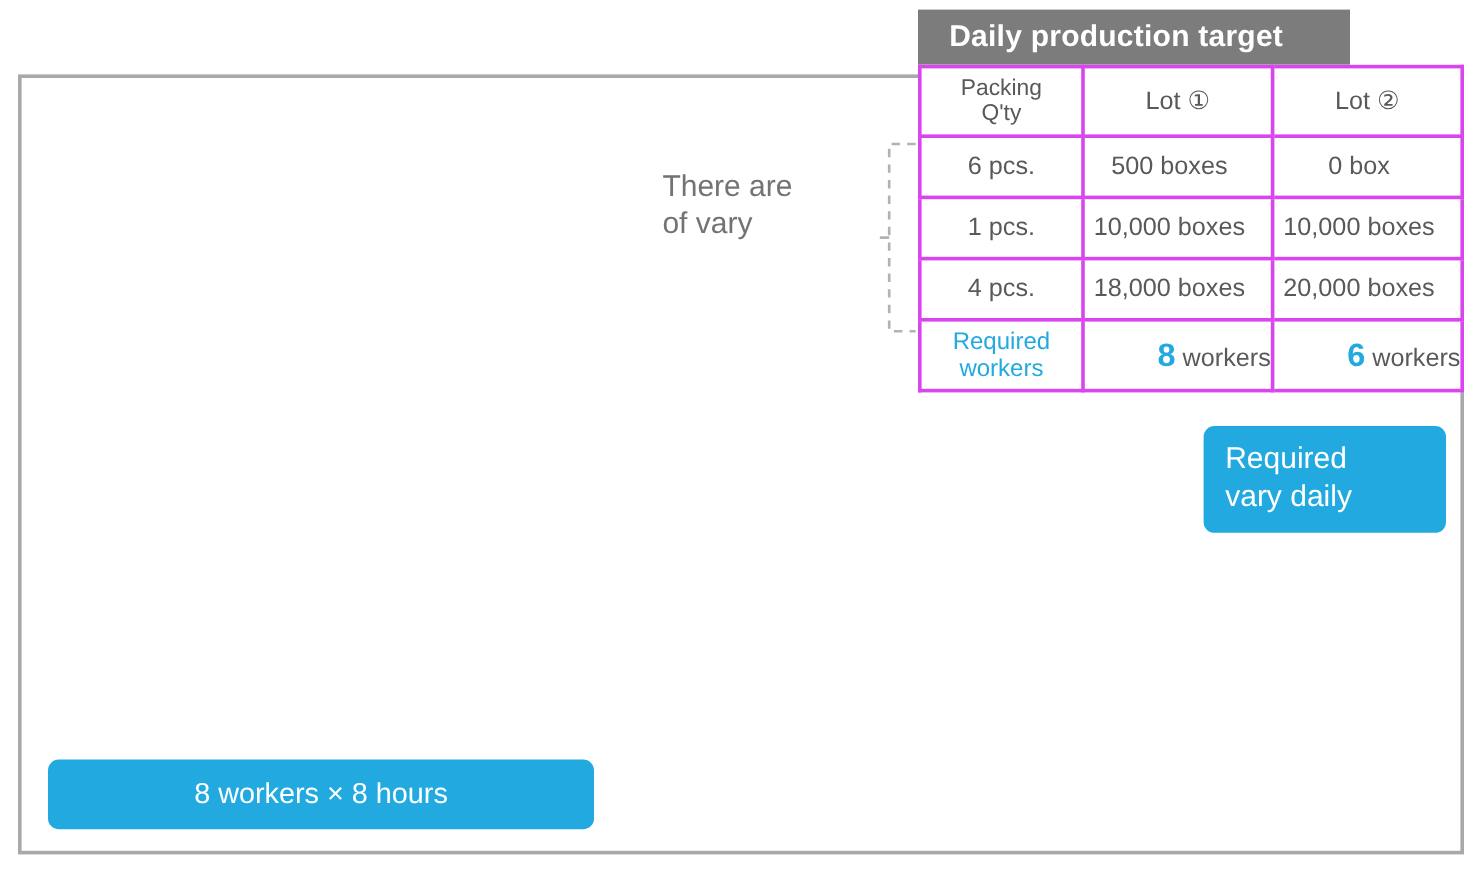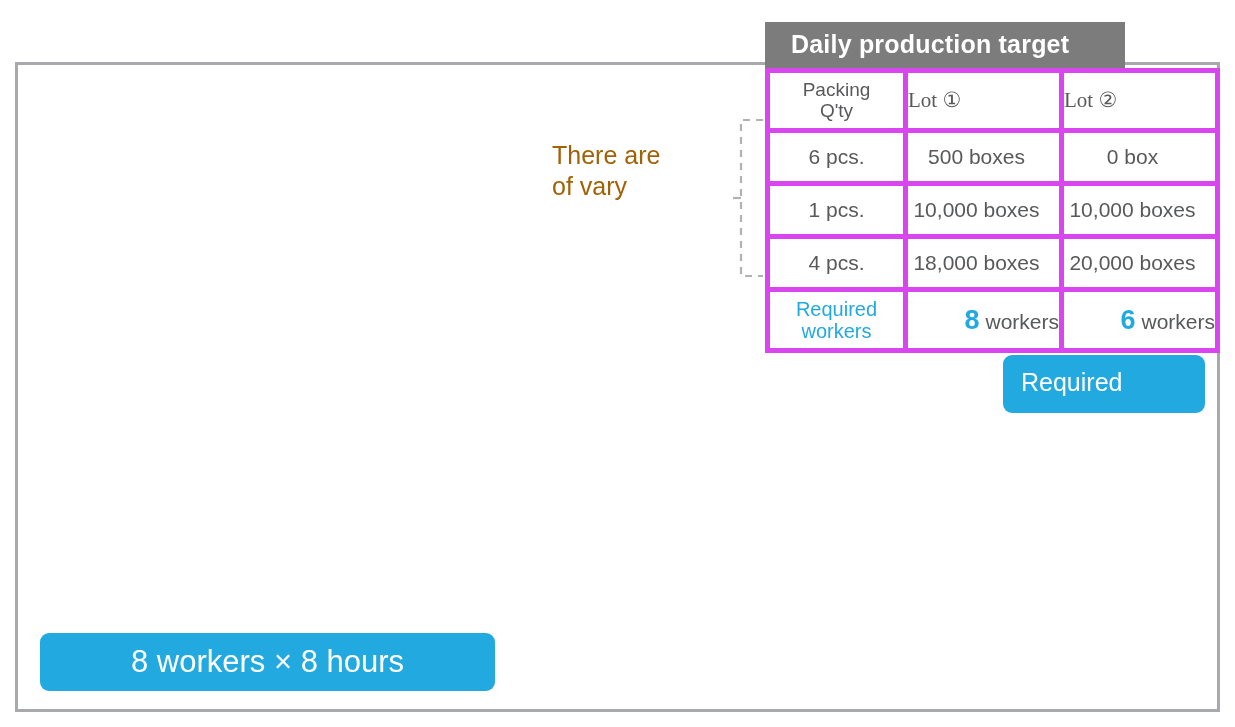--- a/index.html
+++ b/index.html
@@ -11,50 +11,50 @@
   
   .frame{position:absolute;left:15px;top:62px;width:1205px;height:650px;
          border:3px solid #a7a9ac;background:#fff;box-sizing:border-box;}
 
   
   .illus{position:absolute;left:18px;top:65px;width:1199px;height:644px;overflow:hidden;}
   .illus svg{display:block;}
 
   
   .callout{position:absolute;left:552px;top:140px;width:180px;
-           font-size:25px;line-height:1.22;color:#a16207;}
+           font-size:25px;line-height:1.22;color:#737373;}
 
   
   .bracket{position:absolute;left:733px;top:118px;width:34px;height:160px;}
 
   
-  .tbl-wrap{position:absolute;left:765px;top:22px;width:360px;}
+  .tbl-wrap{position:absolute;left:765px;top:8px;width:360px;}
   .tbl-title{background:#7c7c7c;color:#fff;font-size:25px;font-weight:bold;
              padding:8px 0 9px 26px;letter-spacing:.2px;}
   table.t{border-collapse:collapse;width:455px;background:#fff;
           table-layout:fixed;}
-  table.t td{border:5px solid #d946ef;color:#58595b;font-size:21px;
+  table.t td{border:3px solid #d946ef;color:#58595b;font-size:21px;
              padding:0;height:48px;vertical-align:middle;}
   .c-label{width:133px;text-align:center;}
   .c-num{width:161px;text-align:center;padding-right:14px !important;}
-  .c-head{text-align:left;font-family:Liberation Serif, serif;}
+  .c-head{text-align:center;}
   .hd-pack{font-size:19px;line-height:1.08;}
   .req-lbl{color:#22aae0;font-size:20px;line-height:1.1;text-align:center;}
   .req-val{text-align:right;padding-right:0 !important;font-size:20px;}
   .req-val b{color:#22aae0;font-size:27px;font-weight:bold;}
   tr.row-req td{height:56px;}
   tr.row-head td{height:55px;}
 
   
   .badge{position:absolute;background:#22aae0;color:#fff;border-radius:9px;}
   .badge-right{left:1003px;top:355px;width:202px;padding:12px 0 14px 18px;
                box-sizing:border-box;font-size:25px;line-height:1.26;}
   .badge-bottom{left:40px;top:633px;width:455px;height:58px;
                 display:flex;align-items:center;justify-content:center;
-                font-size:31px;}
+                font-size:24px;}
 </style>
 </head>
 <body>
 
 <div id="stage">
 
   <div class="illus">
   <svg width="1199" height="644" viewBox="0 0 1199 644" xmlns="http://www.w3.org/2000/svg">
     <defs>
       <style>
@@ -433,17 +433,18 @@
             <b>6</b>
             <span>workers</span>
           </td>
         </tr>
       </tbody>
     </table>
   </div>
 
   <div class="badge badge-right">
     <div>Required</div>
+    <div>vary daily</div>
   </div>
 
   <div class="badge badge-bottom">8 workers × 8 hours</div>
 
 </div>
 
 </body></html>

